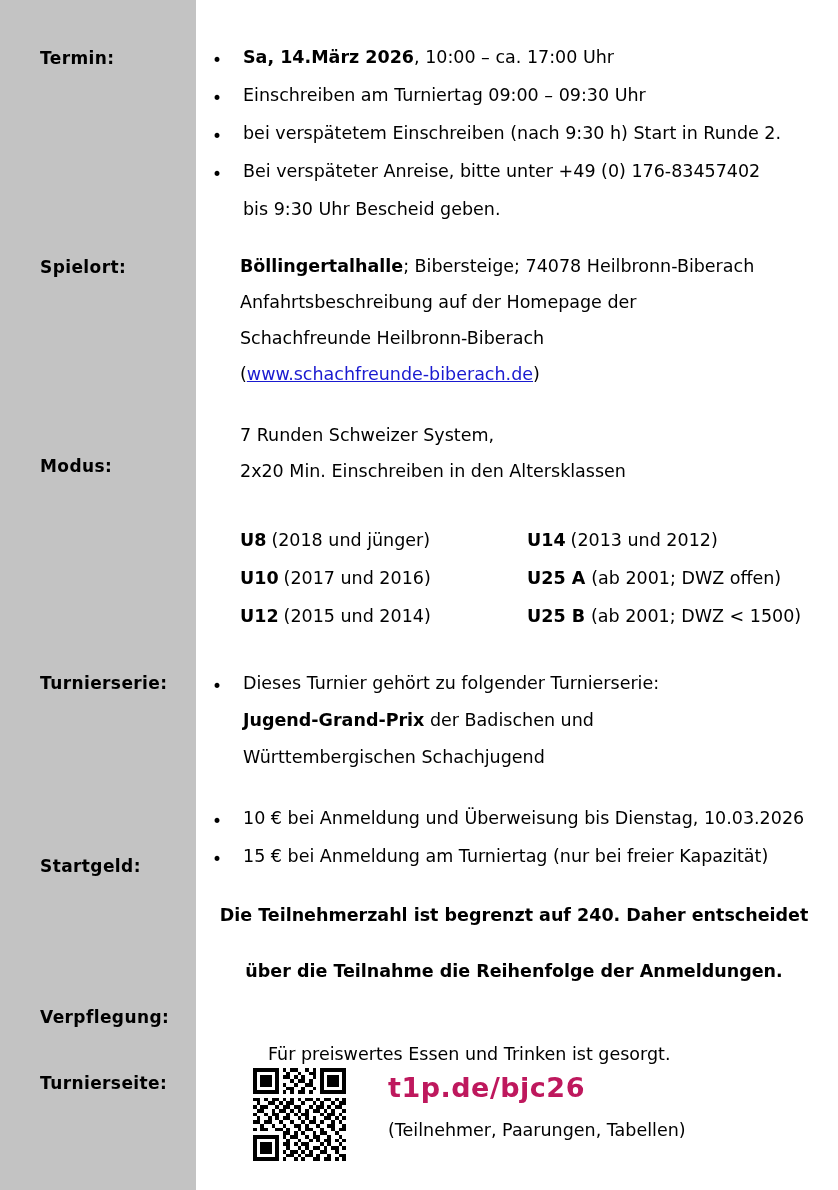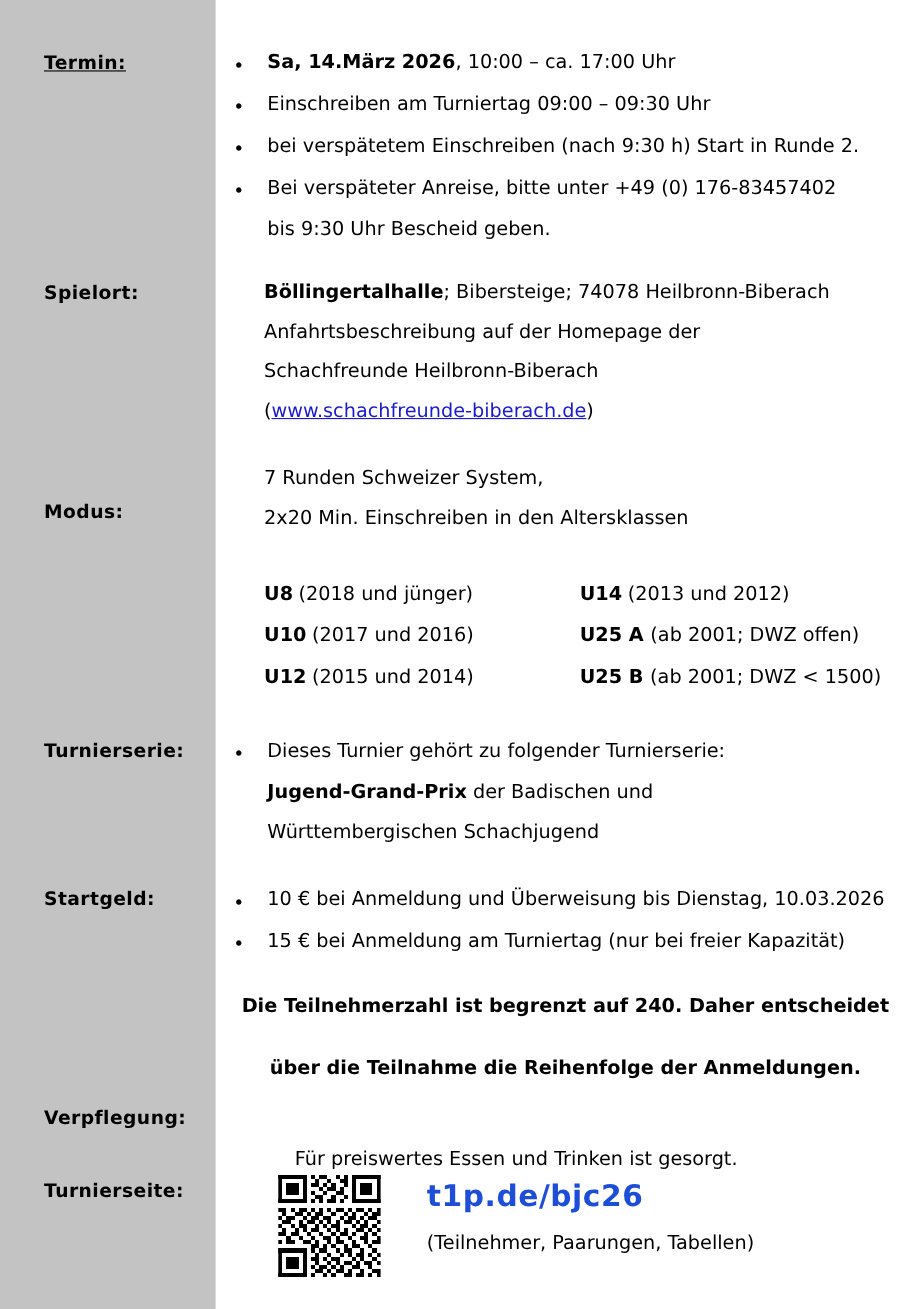--- a/index.html
+++ b/index.html
@@ -70,41 +70,41 @@
     color: #000000;
     text-align: center;
     width: 620px;
     left: 8px;
     white-space: nowrap;
   }
   .bigurl {
     position: absolute;
     font-size: 27px;
     font-weight: bold;
-    color: #1d4ed8;
+    color: #be185d;
     letter-spacing: 0.5px;
     white-space: nowrap;
   }
   .qr {
     position: absolute;
     image-rendering: pixelated;
   }
 </style>
 </head>
 <body>
 
 <div class="page">
 
   <div class="sidebar"></div>
 
-  <div class="label" style="top:48px;text-decoration:underline;">Termin:</div>
+  <div class="label" style="top:48px;">Termin:</div>
   <div class="label" style="top:257px;">Spielort:</div>
   <div class="label" style="top:424px;margin-top:32px;">Modus:</div>
   <div class="label" style="top:673px;">Turnierserie:</div>
-  <div class="label" style="top:808px;text-align:center;">Startgeld:</div>
+  <div class="label" style="top:856px;text-align:center;">Startgeld:</div>
   <div class="label" style="top:1007px;">Verpflegung:</div>
   <div class="label" style="top:1073px;">Turnierseite:</div>
 
   <div class="content">
 
     <div class="bullet" style="left:16px; top:52px;">•</div>
     <div class="row" style="left:47px; top:47px;"><span class="b">Sa,  14.März 2026</span><span>, 10:00 – ca. 17:00 Uhr</span></div>
 
     <div class="bullet" style="left:16px; top:90px;">•</div>
     <div class="row" style="left:47px; top:85px;">Einschreiben am Turniertag 09:00 – 09:30 Uhr</div>

